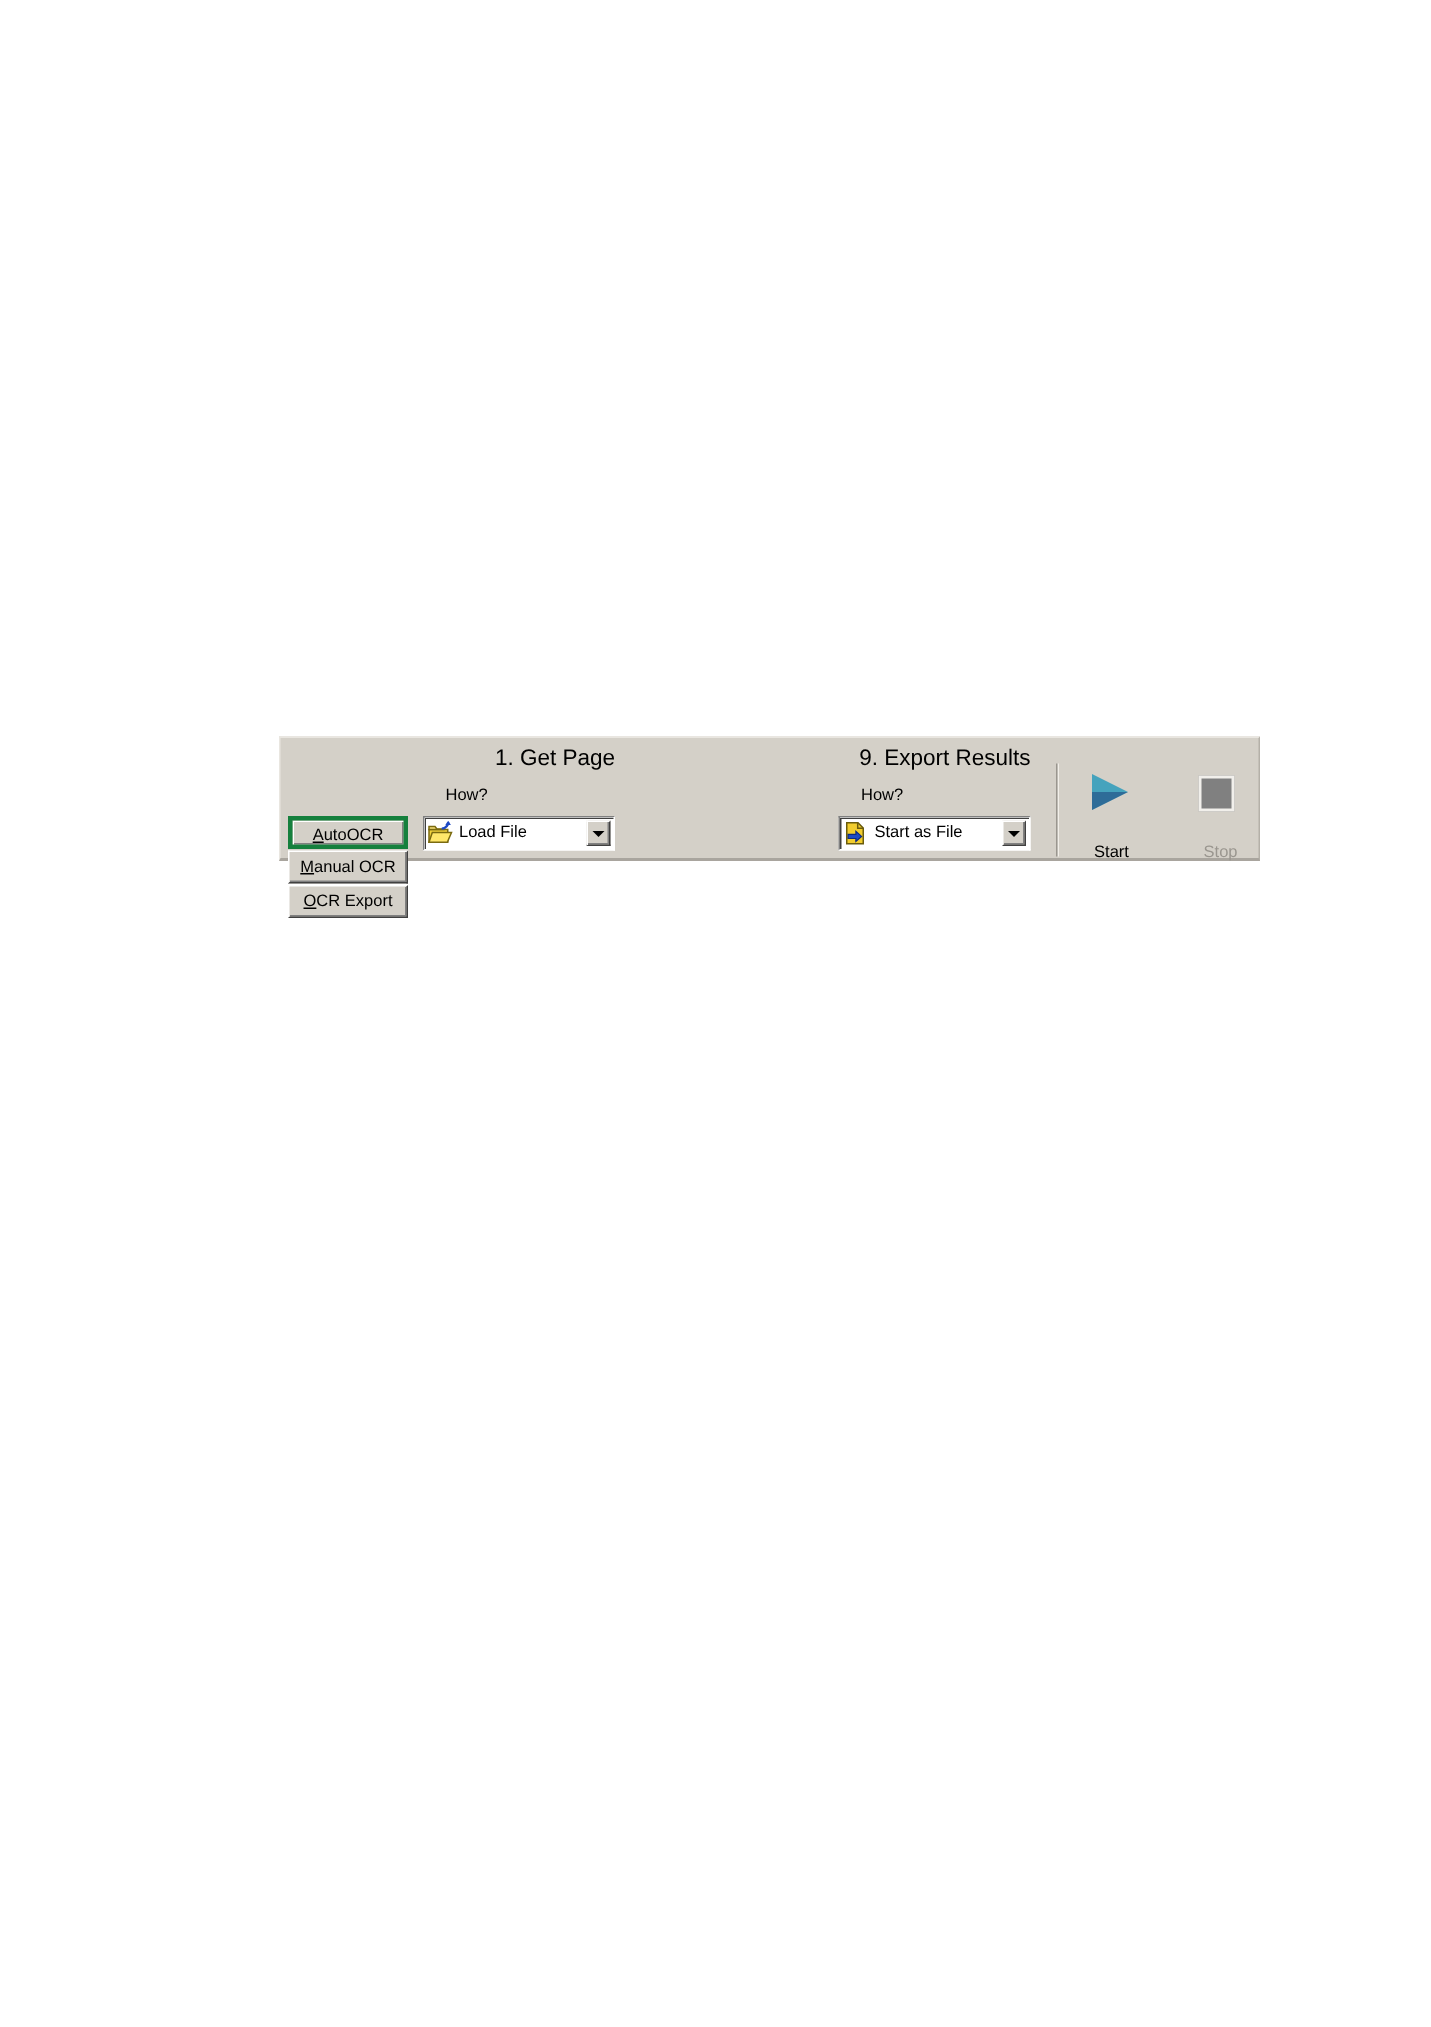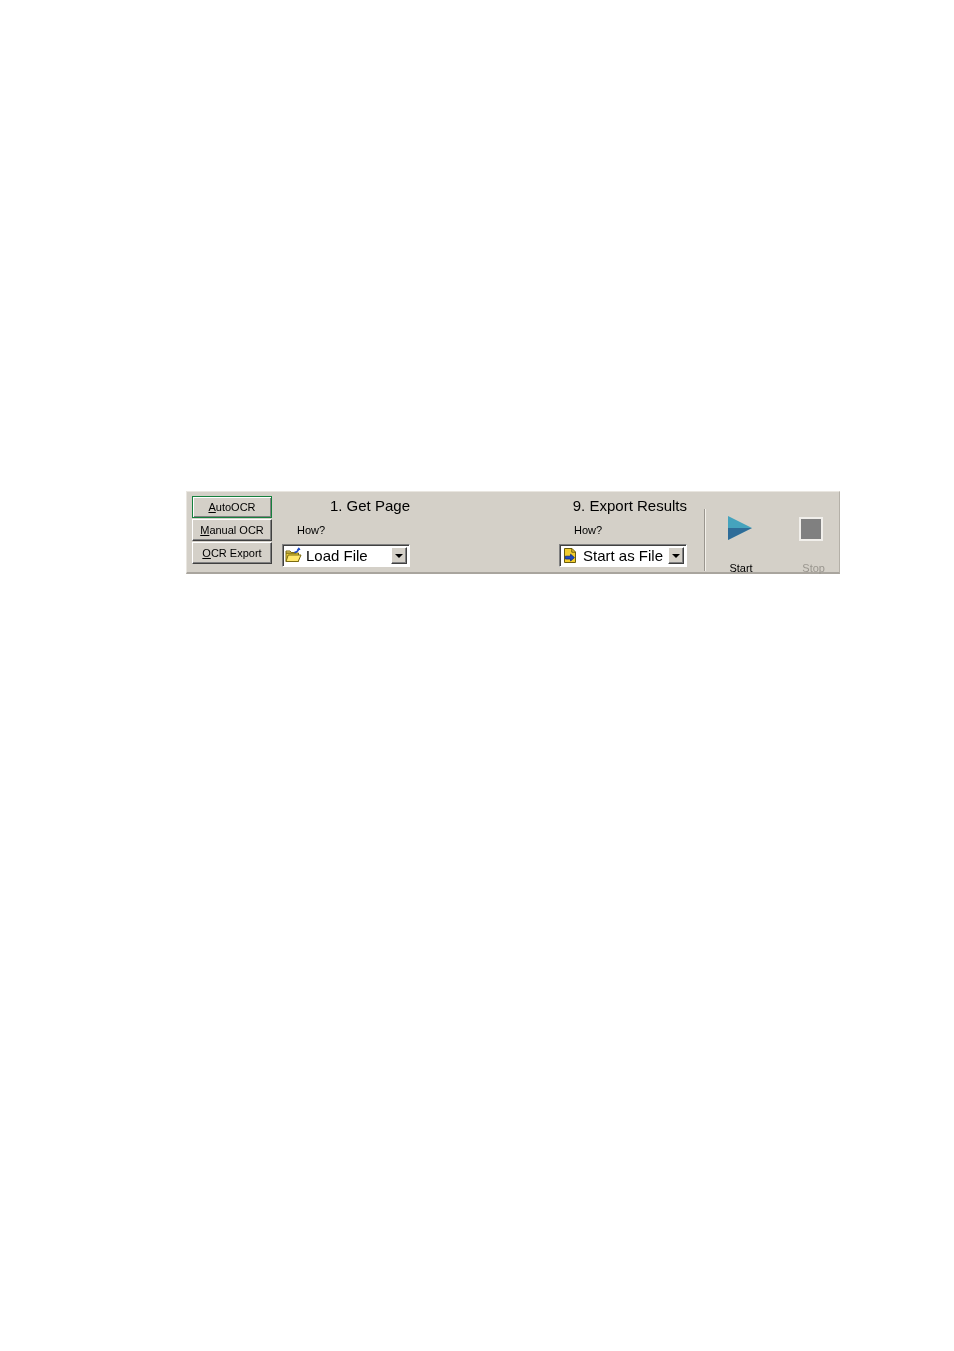--- a/index.html
+++ b/index.html
@@ -53,22 +53,23 @@
     border-bottom: 1px solid #404040;
     box-shadow: inset -1px -1px 0 #808080;
     box-sizing: border-box;
     letter-spacing: 0px;
     cursor: default;
     user-select: none;
     white-space: nowrap;
     overflow: hidden;
   }
   .mode-btn.default-btn {
-    border: 1px solid #15803d;
+    border: 3px solid #15803d;
     box-shadow: inset 1px 1px 0 #ffffff, inset -1px -1px 0 #808080;
+    margin-top: 48px;
   }
   .mode-btn u {
     text-decoration: underline;
   }
 
   
   .step-col {
     position: absolute;
     top: 7px;
   }
@@ -110,21 +111,21 @@
     cursor: default;
   }
   .combo-icon {
     width: 17px;
     height: 17px;
     flex: 0 0 17px;
     margin-right: 4px;
     position: relative;
   }
   .combo-text {
-    font-size: 15px;
+    font-size: 11px;
     color: #000000;
     white-space: nowrap;
     overflow: hidden;
     user-select: none;
     line-height: 13px;
     text-align: right;
   }
   .combo-arrow-btn {
     position: absolute;
     right: 2px;

